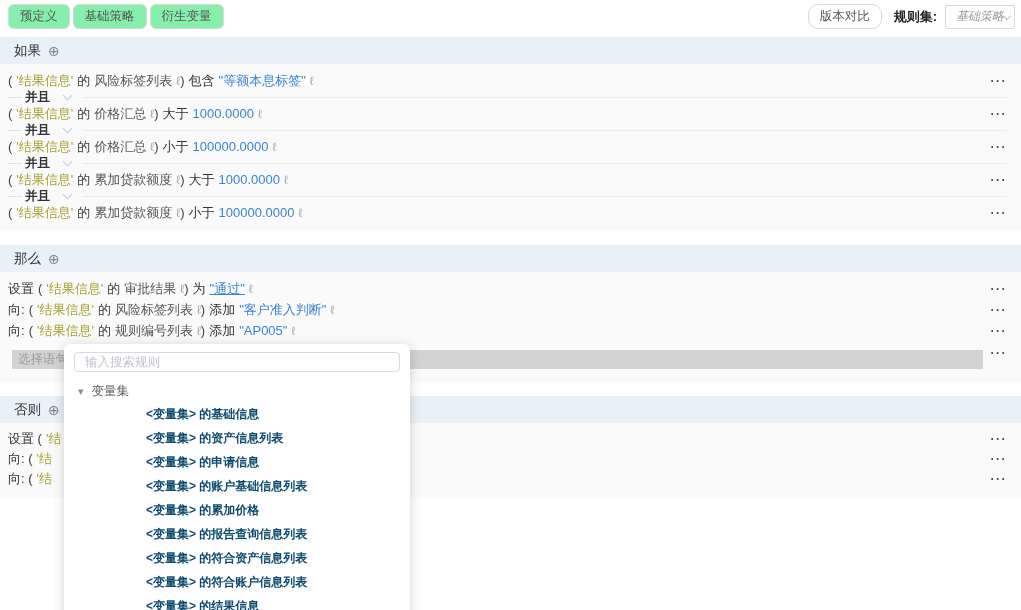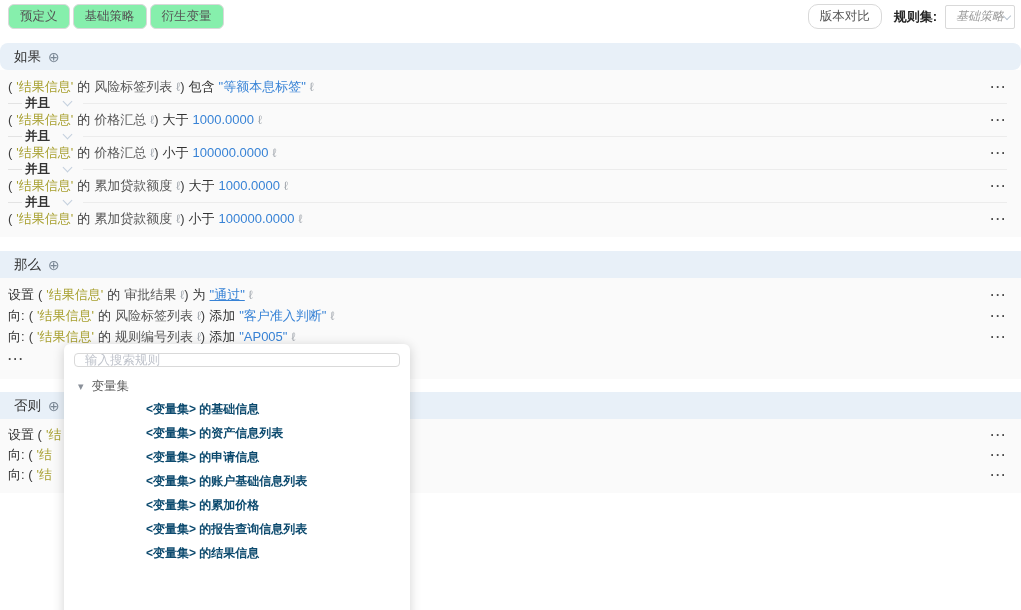--- a/index.html
+++ b/index.html
@@ -37,21 +37,21 @@
     transform:rotate(45deg); margin-bottom:2px; flex:none;
   }
   
   .sec-header {
     background:#e8f0f8; height:27px; display:flex; align-items:center; padding-left:14px;
   }
   .sec-title { font-size:13.5px; color:#333; }
   .plus { font-size:14px; color:#7a8794; margin-left:7px; cursor:pointer; line-height:1; }
   .mt14 { margin-top:14px; }
   .mt13 { margin-top:13px; }
-  .mt3  { margin-top:9px;border-radius:8px; }
+  .mt3  { margin-top:3px; }
   
   .sec { background:#fafafa; padding:6px 14px 8px 8px; }
   .rule-row { height:21px; display:flex; align-items:center; white-space:nowrap; }
   .rule-row-s { height:20px; display:flex; align-items:center; white-space:nowrap; }
   .seg { margin-right:4px; }
   .tight { margin-right:0; }
   .var  { color:#a8a030; }
   .prop { color:#555; }
   .op   { color:#333; }
   .val  { color:#3883d6; cursor:pointer; }
@@ -79,23 +79,23 @@
   }
   .select-row .more { margin-left:0; margin-top:4px; }
   .then-pad { padding-bottom:14px; }
   
   .popup {
     position:absolute; left:64px; top:344px; width:346px; height:300px;
     background:#fff; border-radius:6px; box-shadow:0 2px 12px rgba(0,0,0,0.18);
     padding:8px 10px; z-index:10;
   }
   .search-input {
-    width:100%; height:14px; border:1px solid #d9d9d9; border-radius:4px;
+    width:100%; height:20px; border:1px solid #d9d9d9; border-radius:4px;
     padding:0 10px; font-size:12.5px; color:#333; outline:none;
-    font-family:Liberation Sans, sans-serif;
+    font-family:Liberation Serif, serif;
   }
   .search-input::placeholder { color:#c0c4cc; }
   .tree { margin-top:8px; }
   .tree-root { height:22px; display:flex; align-items:center; cursor:pointer; }
   .caret { color:#8a9099; font-size:11px; margin:0 8px 0 4px; }
   .tree-root-label { color:#595959; font-size:12.5px; }
   .tree-item {
     height:24px; line-height:24px; padding-left:72px; color:#0c4a6e;
     font-size:12px; cursor:pointer; white-space:nowrap;font-weight:bold;
   }
@@ -257,20 +257,21 @@
     <span class="seg prop">规则编号列表</span>
     <span class="seg tight edit">ℓ</span>
     <span class="seg">)</span>
     <span class="seg op">添加</span>
     <span class="seg val">"AP005"</span>
     <span class="seg edit">ℓ</span>
     <span class="more">···</span>
   </div>
 
   <div class="select-row">
+    <div class="select-bar">选择语句</div>
     <span class="more">···</span>
   </div>
 </div>
 
 <div class="sec-header mt13">
   <span class="sec-title">否则</span>
   <span class="plus">⊕</span>
 </div>
 <div class="sec">
   <div class="rule-row-s">
@@ -296,15 +297,17 @@
     <div class="tree-root">
       <span class="caret">▾</span>
       <span class="tree-root-label">变量集</span>
     </div>
     <div class="tree-item">&lt;变量集&gt; 的基础信息</div>
     <div class="tree-item">&lt;变量集&gt; 的资产信息列表</div>
     <div class="tree-item">&lt;变量集&gt; 的申请信息</div>
     <div class="tree-item">&lt;变量集&gt; 的账户基础信息列表</div>
     <div class="tree-item">&lt;变量集&gt; 的累加价格</div>
     <div class="tree-item">&lt;变量集&gt; 的报告查询信息列表</div>
+    <div class="tree-item">&lt;变量集&gt; 的符合资产信息列表</div>
+    <div class="tree-item">&lt;变量集&gt; 的符合账户信息列表</div>
     <div class="tree-item">&lt;变量集&gt; 的结果信息</div>
   </div>
 </div>
 
 </body></html>

